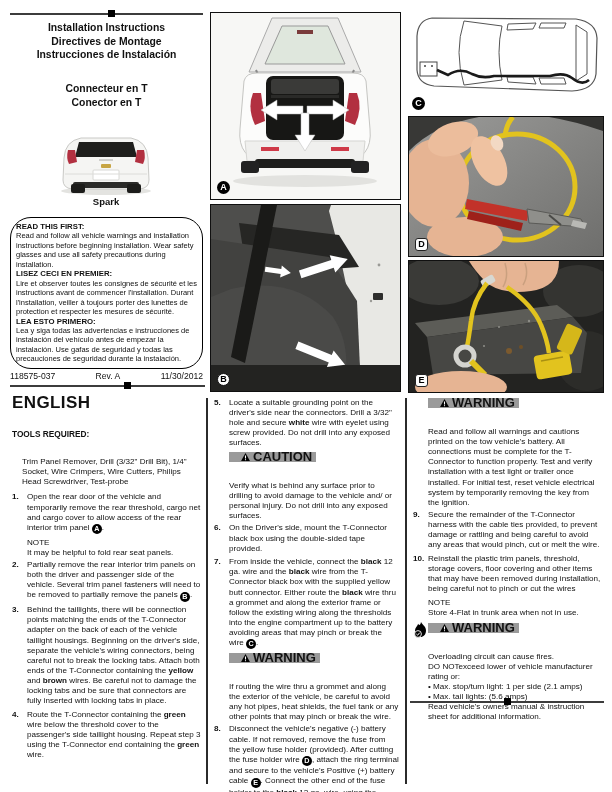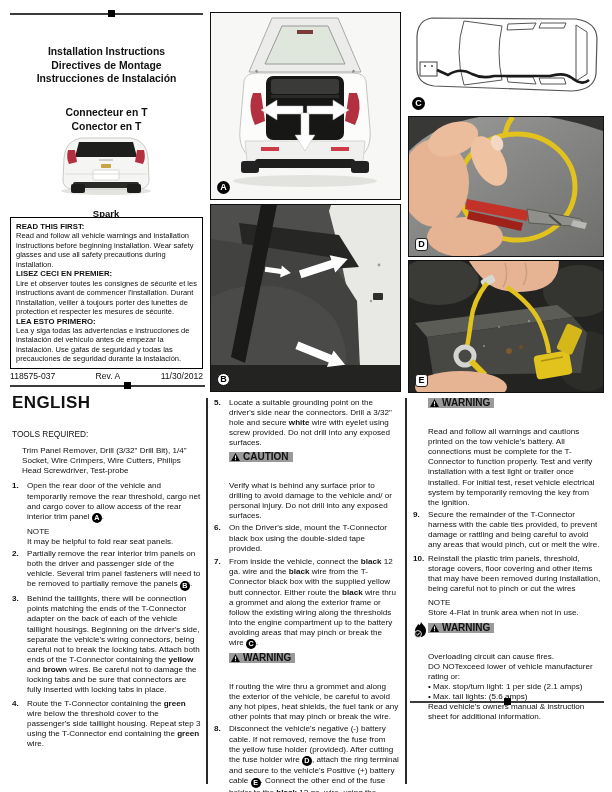--- a/index.html
+++ b/index.html
@@ -2,52 +2,52 @@
 <html><head>
 <meta charset="utf-8">
 <style>
   html,body{margin:0;padding:0;background:#fff;}
   body{width:612px;height:792px;position:relative;font-family:"Liberation Sans",sans-serif;color:#111;overflow:hidden;}
   .abs{position:absolute;}
   
   .rule{position:absolute;height:2.4px;background:#3c3c3c;}
   .rule .sq{position:absolute;top:-2.6px;width:7px;height:7px;background:#000;}
   
-  .titleblock{position:absolute;text-align:center;font-weight:bold;font-size:10.4px;line-height:13.6px;margin-top:24px;}
+  .titleblock{position:absolute;text-align:center;font-weight:bold;font-size:10.4px;line-height:13.6px;}
   
   .readbox{position:absolute;border:1.6px solid #000;background:#fff;padding:4px 5px;font-size:7.5px;line-height:9.45px;}
   .readbox .h{font-weight:bold;font-size:7.8px;}
   .partrow{position:absolute;display:flex;justify-content:space-between;font-size:8.6px;}
   
   .fig{position:absolute;border:1.6px solid #101010;background:#fff;overflow:hidden;}
   .fig svg{display:block;}
   .figlabel{position:absolute;left:6px;bottom:5px;width:13px;height:13px;border-radius:50%;background:#000;color:#fff;
             font-size:9px;font-weight:bold;text-align:center;line-height:13px;}
   .figlabel.light{background:#fdfdfd;color:#000;border:1.4px solid #111;box-sizing:border-box;line-height:10.5px;}
   .figlabel.square{border-radius:3px;background:#fdfdfd;color:#000;border:1.4px solid #222;box-sizing:border-box;line-height:10.5px;}
   .figlabel.loose{position:absolute;}
   
   .vdiv{position:absolute;width:1.6px;background:#2b2b2b;}
   .col{position:absolute;font-size:8.1px;line-height:10.1px;}
   .eng-h{font-size:17px;font-weight:bold;letter-spacing:.4px;margin:0 0 21px 0;}
-  .tools-h{font-weight:normal;font-size:8.3px;margin-bottom:7px;}
+  .tools-h{font-weight:bold;font-size:8.3px;margin-bottom:18px;}
   .tools-b{margin:0 0 5px 10px;}
   .step{display:flex;margin-bottom:3.5px;}
   .step .n{flex:none;width:15px;font-weight:bold;}
   .step .t{flex:1;}
   .sub{margin:2px 0 2px 15px;}
   .note-h{font-weight:normal;}
-  .alert-head{display:inline-flex;align-items:center;gap:3px;background:#9a9a9a;padding:0 4px 0 2px;
-              font-weight:bold;font-size:10px;margin-bottom:19px;}
+  .alert-head{display:inline-flex;align-items:center;gap:3px;background:#9a9a9a;padding:0 4px 0 12px;
+              font-weight:bold;font-size:13px;margin-bottom:19px;}
   .alert-head svg{display:block;}
   .circ{display:inline-block;width:10px;height:10px;border-radius:50%;background:#000;color:#fff;
         font-size:7.2px;font-weight:bold;text-align:center;line-height:10px;vertical-align:-1.5px;}
   .firewarn{position:relative;}
   .fire-ic{position:absolute;left:-14px;top:-1px;}
-  .spark-cap{position:absolute;text-align:center;font-weight:bold;font-size:9.5px;width:100%;margin-top:12px;}
+  .spark-cap{position:absolute;text-align:center;font-weight:bold;font-size:9.5px;width:100%;}
   b{font-weight:bold;}
 </style>
 </head>
 <body>
 
 <div class="rule" style="left:10px;top:13px;width:193px;">
     <span class="sq" style="left:98px;"></span>
   </div>
 
 <div class="titleblock" style="left:10px;top:21px;width:193px;">
@@ -71,21 +71,21 @@
     <rect x="50" y="40" width="10" height="4" rx="1" fill="#c7a544"></rect>
     <rect x="42" y="46" width="26" height="10" rx="1" fill="#fff" stroke="#d8d8d5"></rect>
     <path d="M14,50 L96,50" stroke="#dcdcd9" fill="none"></path>
     <rect x="22" y="58" width="66" height="6" rx="2" fill="#2a2a28"></rect>
     <rect x="20" y="60" width="14" height="9" rx="2" fill="#1c1c1a"></rect>
     <rect x="76" y="60" width="14" height="9" rx="2" fill="#1c1c1a"></rect>
   </svg>
   <div class="spark-cap" style="top:72px;">Spark</div>
 </div>
 
-<div class="readbox" style="left:10px;top:217px;width:181px;">
+<div class="readbox" style="left:10px;top:217px;width:181px;border-radius:21px;">
   <div class="h">READ THIS FIRST:</div>
   <div>Read and follow all vehicle warnings and installation instructions before beginning installation. Wear safety glasses and use all safety precautions during installation.</div>
   <div class="h">LISEZ CECI EN PREMIER:</div>
   <div>Lire et observer toutes les consignes de sécurité et les instructions avant de commencer l'installation. Durant l'installation, veiller à toujours porter des lunettes de protection et respecter les mesures de sécurité.</div>
   <div class="h">LEA ESTO PRIMERO:</div>
   <div>Lea y siga todas las advertencias e instrucciones de instalación del vehículo antes de empezar la instalación. Use gafas de seguridad y todas las precauciones de seguridad durante la instalación.</div>
 </div>
 
 <div class="partrow" style="left:10px;top:371px;width:193px;">
   <span>118575-037</span>

